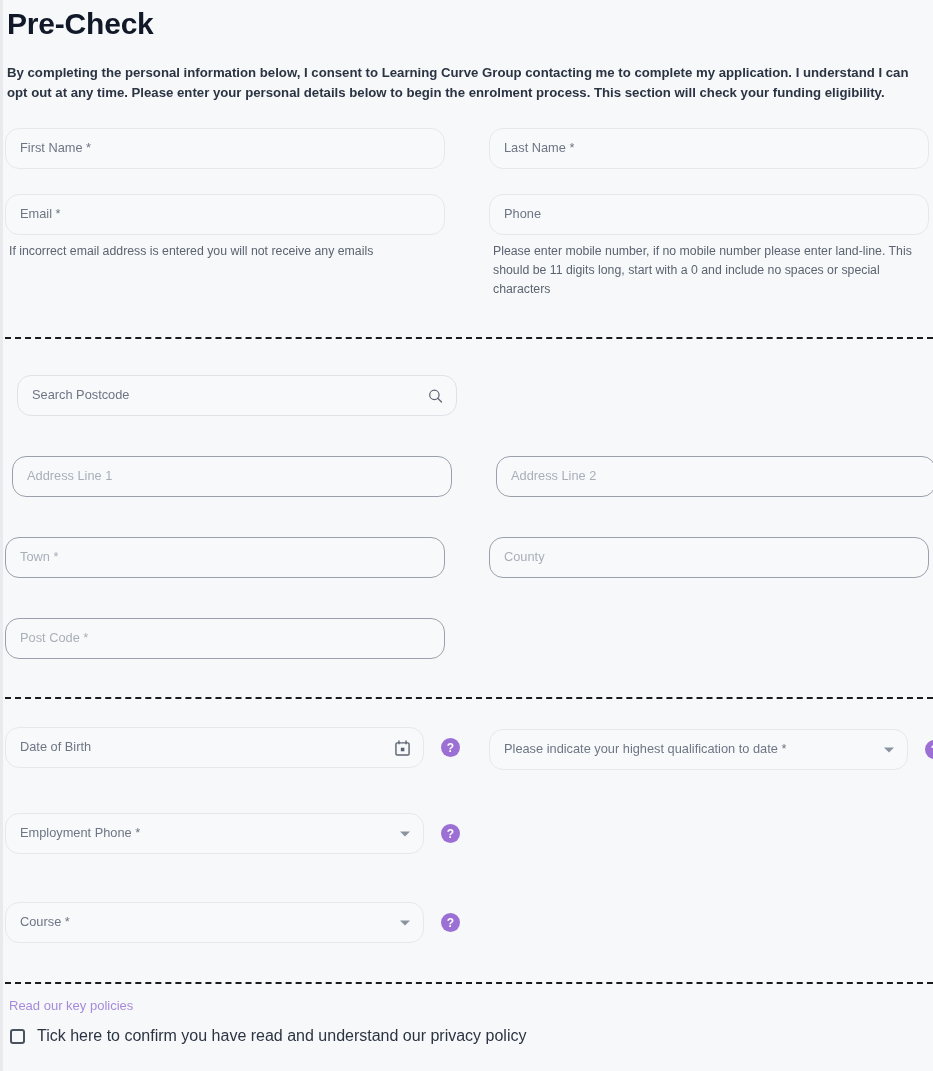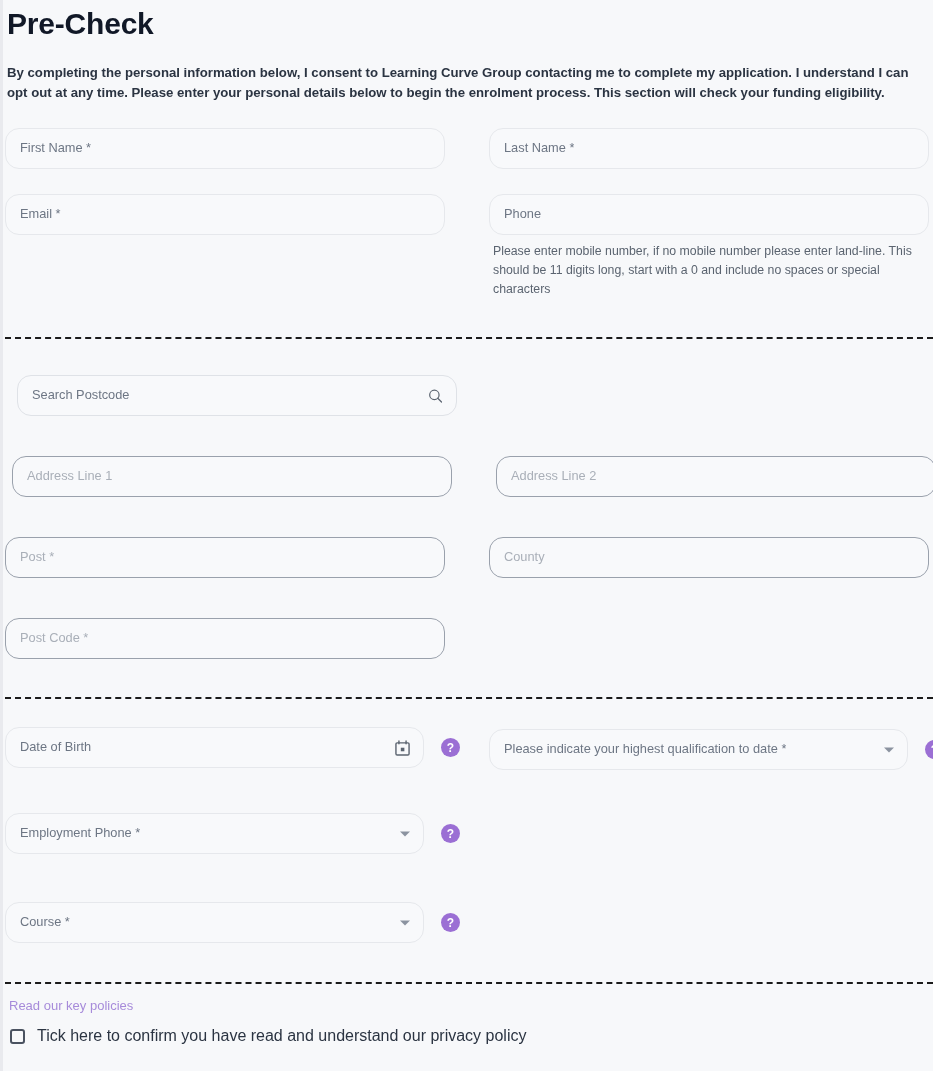--- a/index.html
+++ b/index.html
@@ -186,20 +186,21 @@
         <span class="ph">Last Name *</span>
       </div>
     </div>
   </div>
 
   <div class="row" style="margin-top:25px;">
     <div class="col">
       <div class="field soft">
         <span class="ph">Email *</span>
       </div>
+      <div class="helper">If incorrect email address is entered you will not receive any emails</div>
     </div>
     <div class="col right">
       <div class="field soft">
         <span class="ph">Phone</span>
       </div>
       <div class="helper">Please enter mobile number, if no mobile number please enter land-line. This should be 11 digits long, start with a 0 and include no spaces or special characters</div>
     </div>
   </div>
 
   <hr class="divider" style="margin-top:38px;">
@@ -227,21 +228,21 @@
     <div class="col right">
       <div class="field strong">
         <span class="ph">Address Line 2</span>
       </div>
     </div>
   </div>
 
   <div class="row" style="margin-top:40px;">
     <div class="col">
       <div class="field strong">
-        <span class="ph">Post *</span>
+        <span class="ph">Town *</span>
       </div>
     </div>
     <div class="col right">
       <div class="field strong">
         <span class="ph">County</span>
       </div>
     </div>
   </div>
 
   <div class="row" style="margin-top:40px;">

